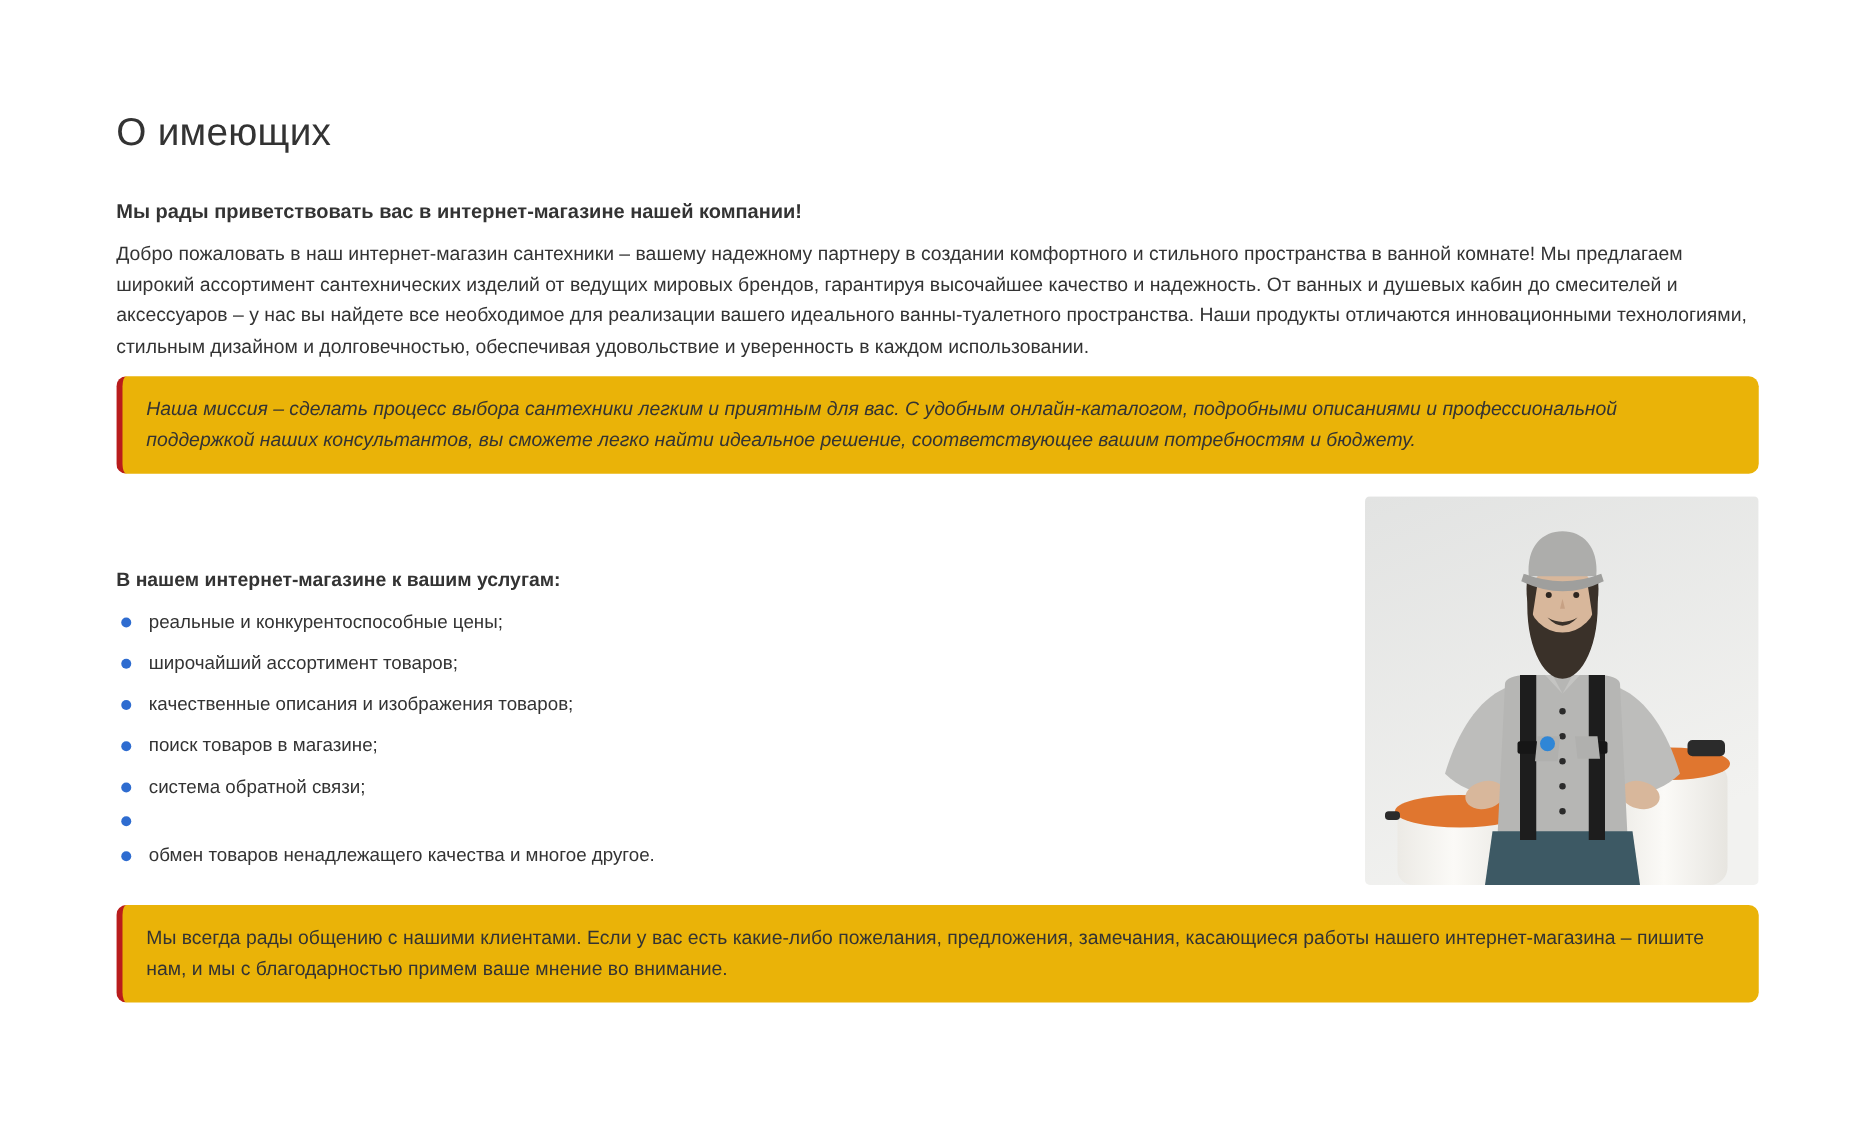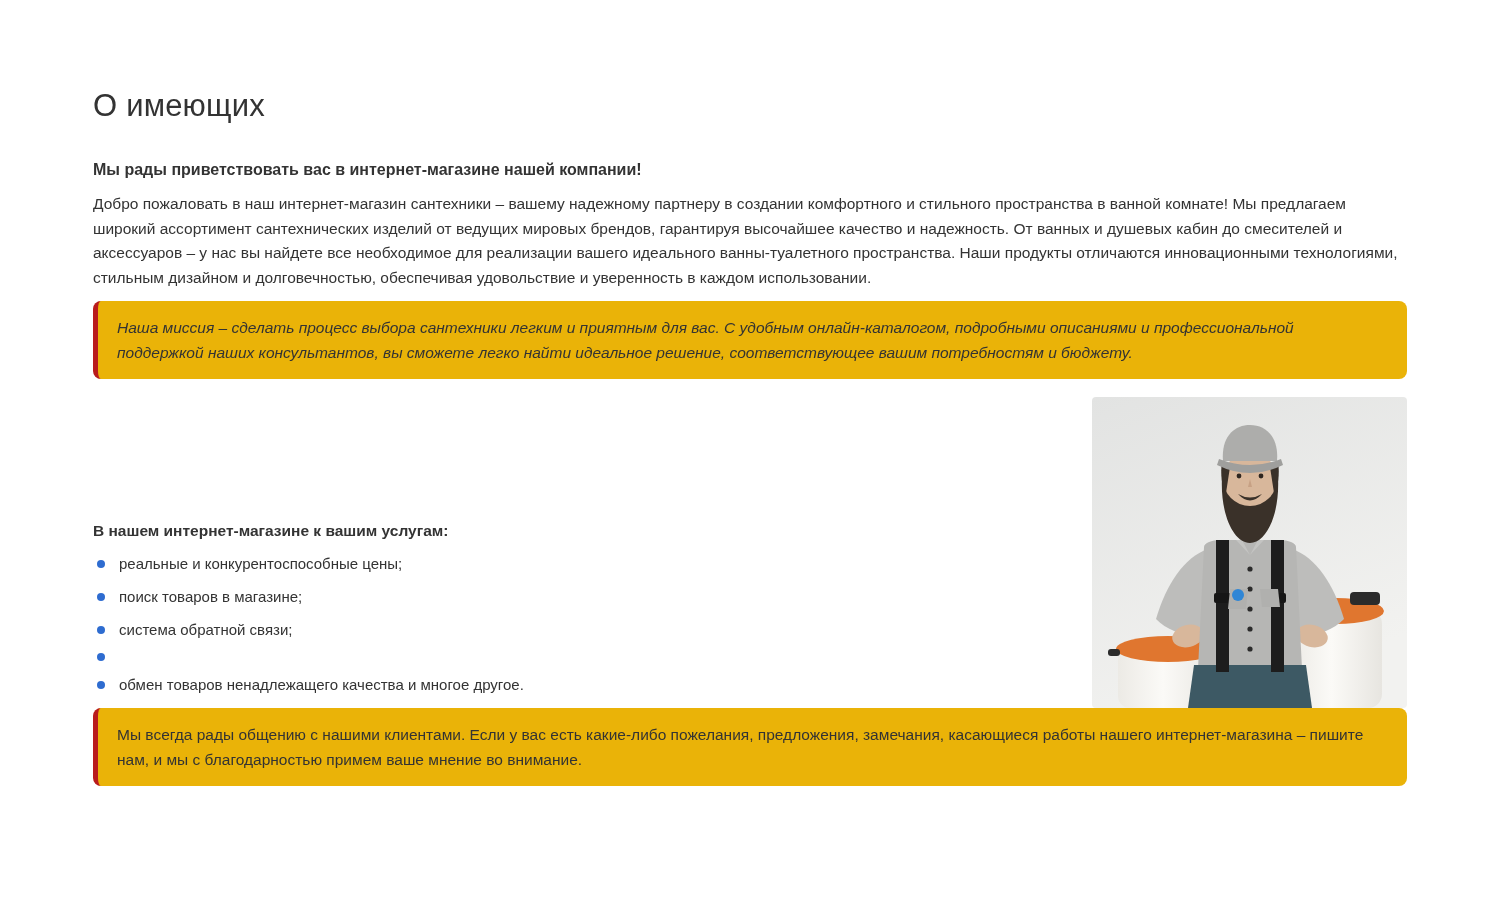--- a/index.html
+++ b/index.html
@@ -75,21 +75,21 @@
     flex: 0 0 auto;
   }
   figure.photo {
     flex: 0 0 auto;
     width: 315px; height: 311px;
     margin: 2px 0 0 0;
     border-radius: 4px;
     overflow: hidden;
   }
   figure.photo svg { display: block; width: 100%; height: 100%; }
-  .feedback { }
+  .feedback { margin-top: 16px; }
 </style>
 </head>
 <body>
 
 <main class="page">
 
   <h1 class="page-title">О имеющих</h1>
 
   <section>
     <h2 class="intro-heading">Мы рады приветствовать вас в интернет-магазине нашей компании!</h2>
@@ -100,20 +100,28 @@
     <p>Наша миссия – сделать процесс выбора сантехники легким и приятным для вас. С удобным онлайн-каталогом, подробными описаниями и профессиональной поддержкой наших консультантов, вы сможете легко найти идеальное решение, соответствующее вашим потребностям и бюджету.</p>
   </aside>
 
   <section class="services-row">
     <div class="services-col">
       <h3 class="services-heading">В нашем интернет-магазине к вашим услугам:</h3>
       <ul class="services-list">
         <li>
             <span class="bullet"></span>
             <span>реальные и конкурентоспособные цены;</span>
+          </li>
+        <li>
+            <span class="bullet"></span>
+            <span>широчайший ассортимент товаров;</span>
+          </li>
+        <li>
+            <span class="bullet"></span>
+            <span>качественные описания и изображения товаров;</span>
           </li>
         <li>
             <span class="bullet"></span>
             <span>поиск товаров в магазине;</span>
           </li>
         <li>
             <span class="bullet"></span>
             <span>система обратной связи;</span>
           </li>
         <li>

